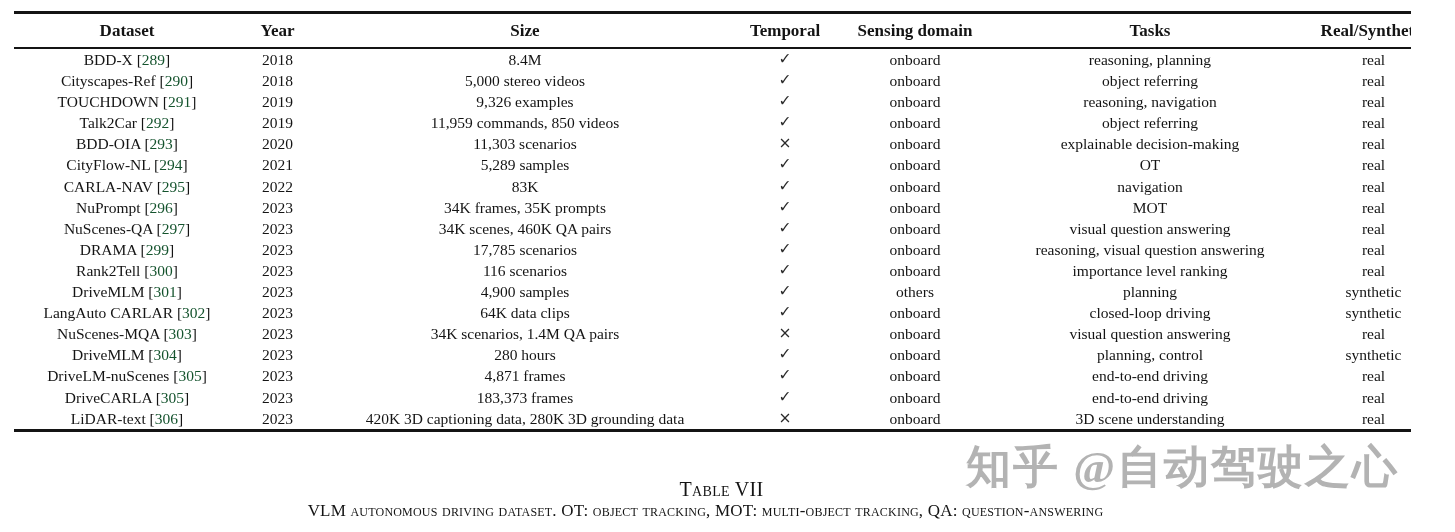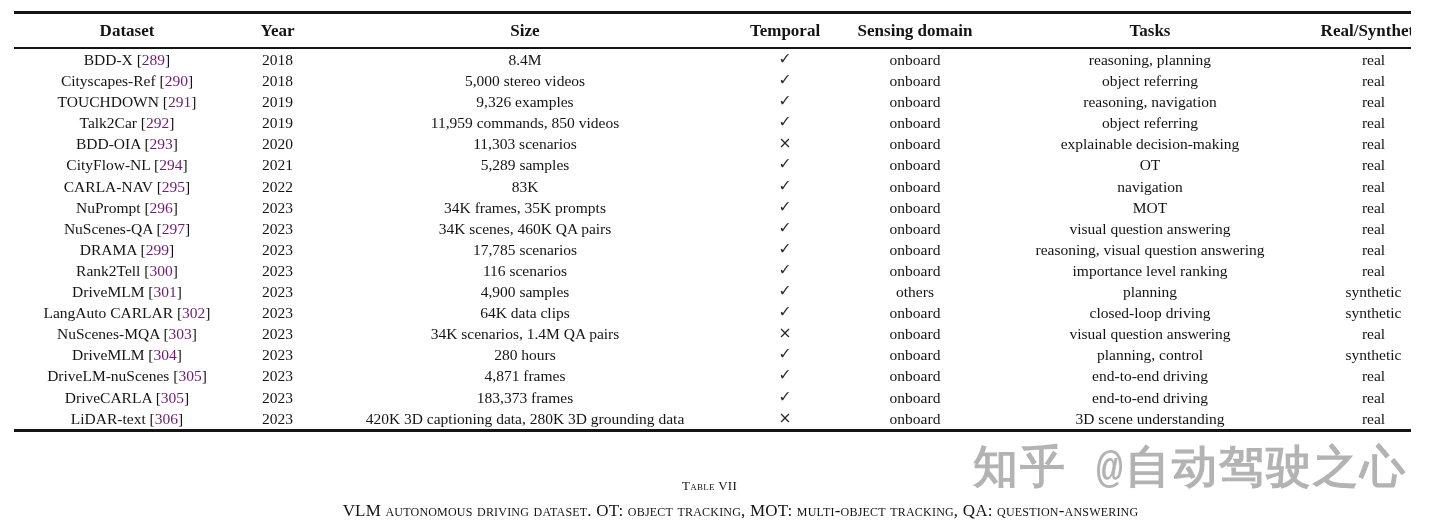--- a/index.html
+++ b/index.html
@@ -42,51 +42,50 @@
     height: 21.1px;
     padding: 0;
     text-align: center;
     vertical-align: middle;
     white-space: nowrap;
     overflow: visible;
   }
 
   td.mark-cell { font-family: "DejaVu Sans", sans-serif; font-size: 14.5px; color: #2a2a2a; }
 
-  .cite { color: #701a75; }
+  .cite { color: #14532d; }
 
   .caption-label {
     position: absolute;
-    left: 4px;
+    left: 16px;
     top: 478px;
     width: 100%;
     text-align: center;
-    font-size: 13px;
+    font-size: 20px;
     font-variant: small-caps;
     letter-spacing: 0.3px;
   }
 
   .caption-text {
     position: absolute;
     left: 0;
     top: 501px;
     width: 100%;
     text-align: center;
     font-size: 17px;
     font-variant: small-caps;
     letter-spacing: 0.2px;
-    padding-left: 35px;
   }
 
   .watermark {
     position: absolute;
     top: 437px;
-    right: 4px;
+    right: 12px;
     z-index: 3;
-    font-family: Liberation Mono, monospace;
+    font-family: Liberation Serif, serif;
     font-size: 45px;
     font-weight: bold;
     letter-spacing: 2px;
     color: rgba(158, 158, 158, 0.78);
     text-shadow: 0 0 3px rgba(255, 255, 255, 0.9);
     white-space: nowrap;
     pointer-events: none;
   }
 </style>
 </head>

